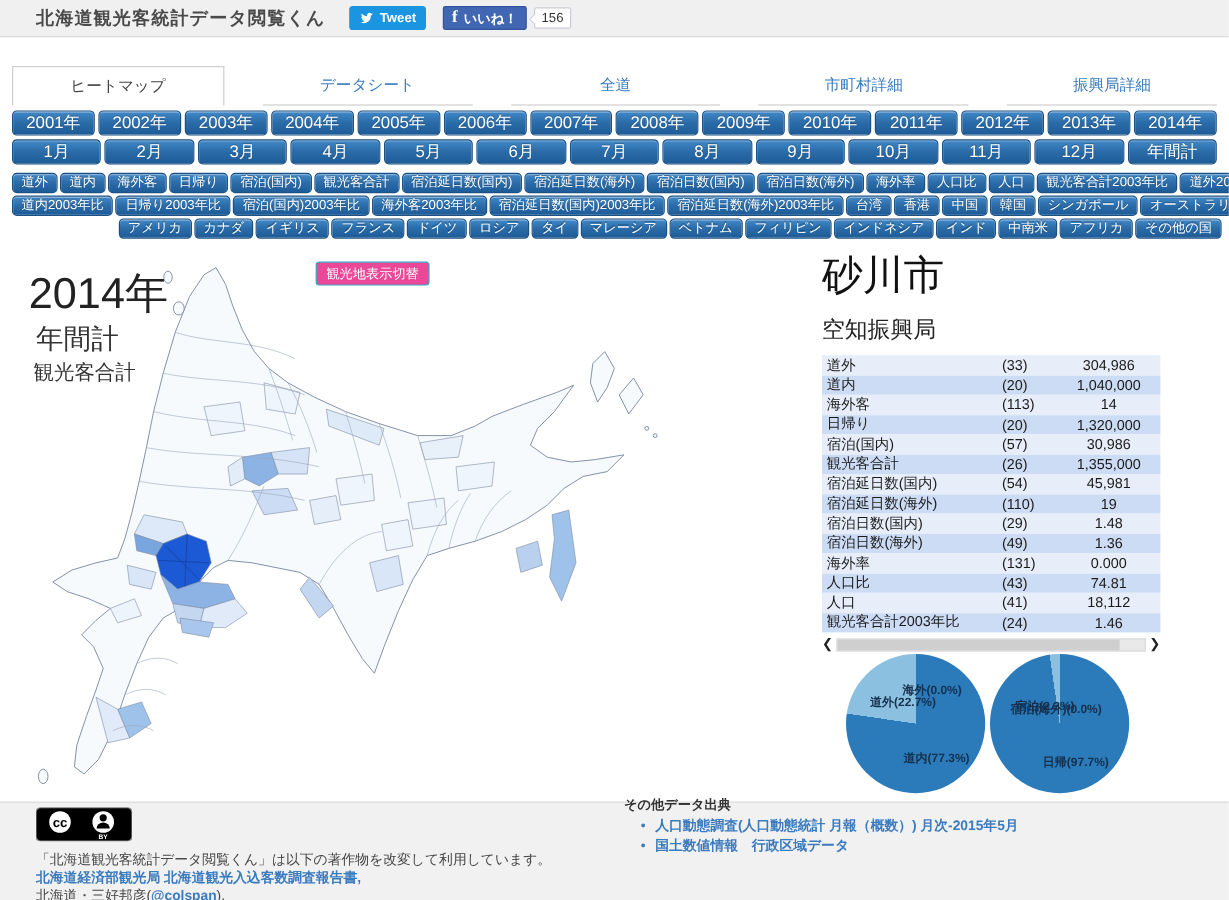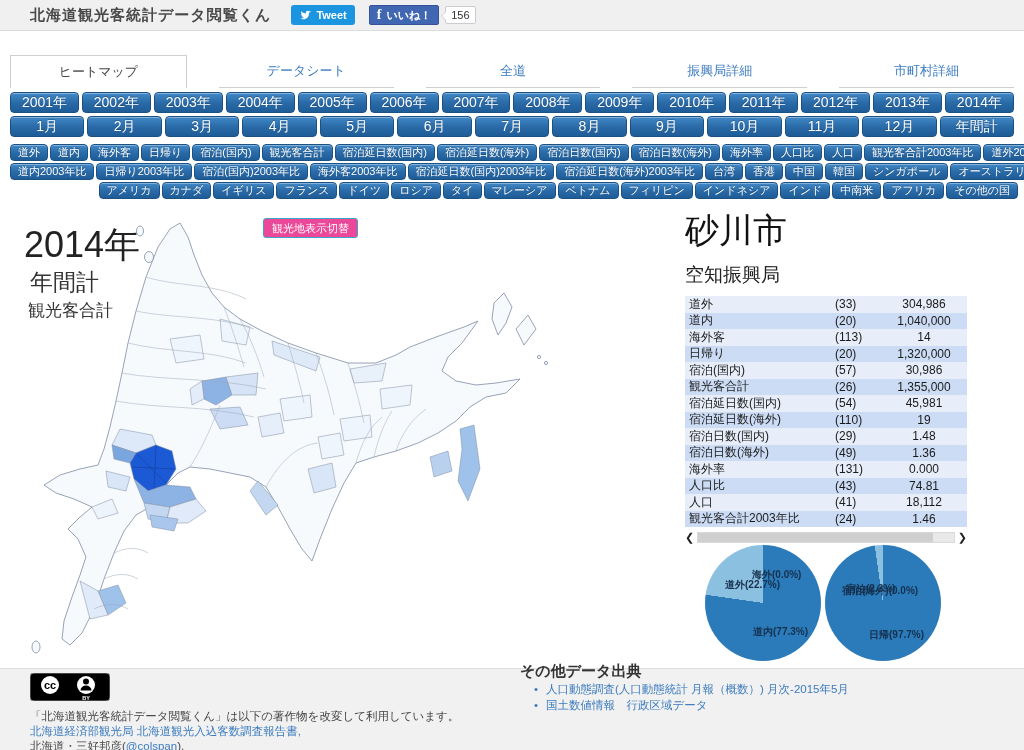--- a/index.html
+++ b/index.html
@@ -74,23 +74,23 @@
   .pie { width:116px; height:116px; border-radius:50%; }
   .plabel { position:absolute; font-size:10px; font-weight:bold; color:#15304d; white-space:nowrap; }
   .p1a { top:23px; left:47px; } .p1b { top:33px; left:20px; } .p1c { top:80px; left:48px; }
   .p2a { top:37px; left:21px; } .p2b { top:39px; left:17px; } .p2c { top:83px; left:44px; }
 
   
   .footer { position:absolute; top:668px; left:0; width:1024px; height:82px; background:#f1f1f1;
             border-top:1px solid #ddd; font-size:11.5px; color:#444; }
   .foot-left { position:absolute; top:4px; left:30px; line-height:15px; }
   .cc-badge { display:block; margin-bottom:4px; cursor:pointer; }
-  .flink { color:#3b7bbf; text-decoration:none; cursor:pointer; }
+  .flink { color:#3b7bbf; text-decoration:none; cursor:pointer;font-weight:bold; }
   .foot-right { position:absolute; top:-6px; left:520px; line-height:16px; }
-  .src-title { font-weight:bold; color:#333; font-size:15px; }
+  .src-title { font-weight:bold; color:#333; font-size:11px; }
   .src-list { list-style:none; margin-top:2px; }
   .src-list li { padding-left:26px; position:relative; }
   .src-list li::before { content:"•"; position:absolute; left:14px; color:#3b7bbf; }
 </style>
 </head>
 <body>
 
 <div class="page">
 
   <div class="topbar">
@@ -111,23 +111,23 @@
   </div>
 
   <div class="tabs">
 
       <div class="tab active"><span>ヒートマップ</span></div>
 
       <div class="tab"><span>データシート</span></div>
 
       <div class="tab"><span>全道</span></div>
 
+      <div class="tab"><span>市町村詳細</span></div>
+
       <div class="tab"><span>振興局詳細</span></div>
-
-      <div class="tab"><span>市町村詳細</span></div>
 
   </div>
 
   <div class="yearbar">
 
       <button class="bluebtn">2001年</button>
 
       <button class="bluebtn">2002年</button>
 
       <button class="bluebtn">2003年</button>

